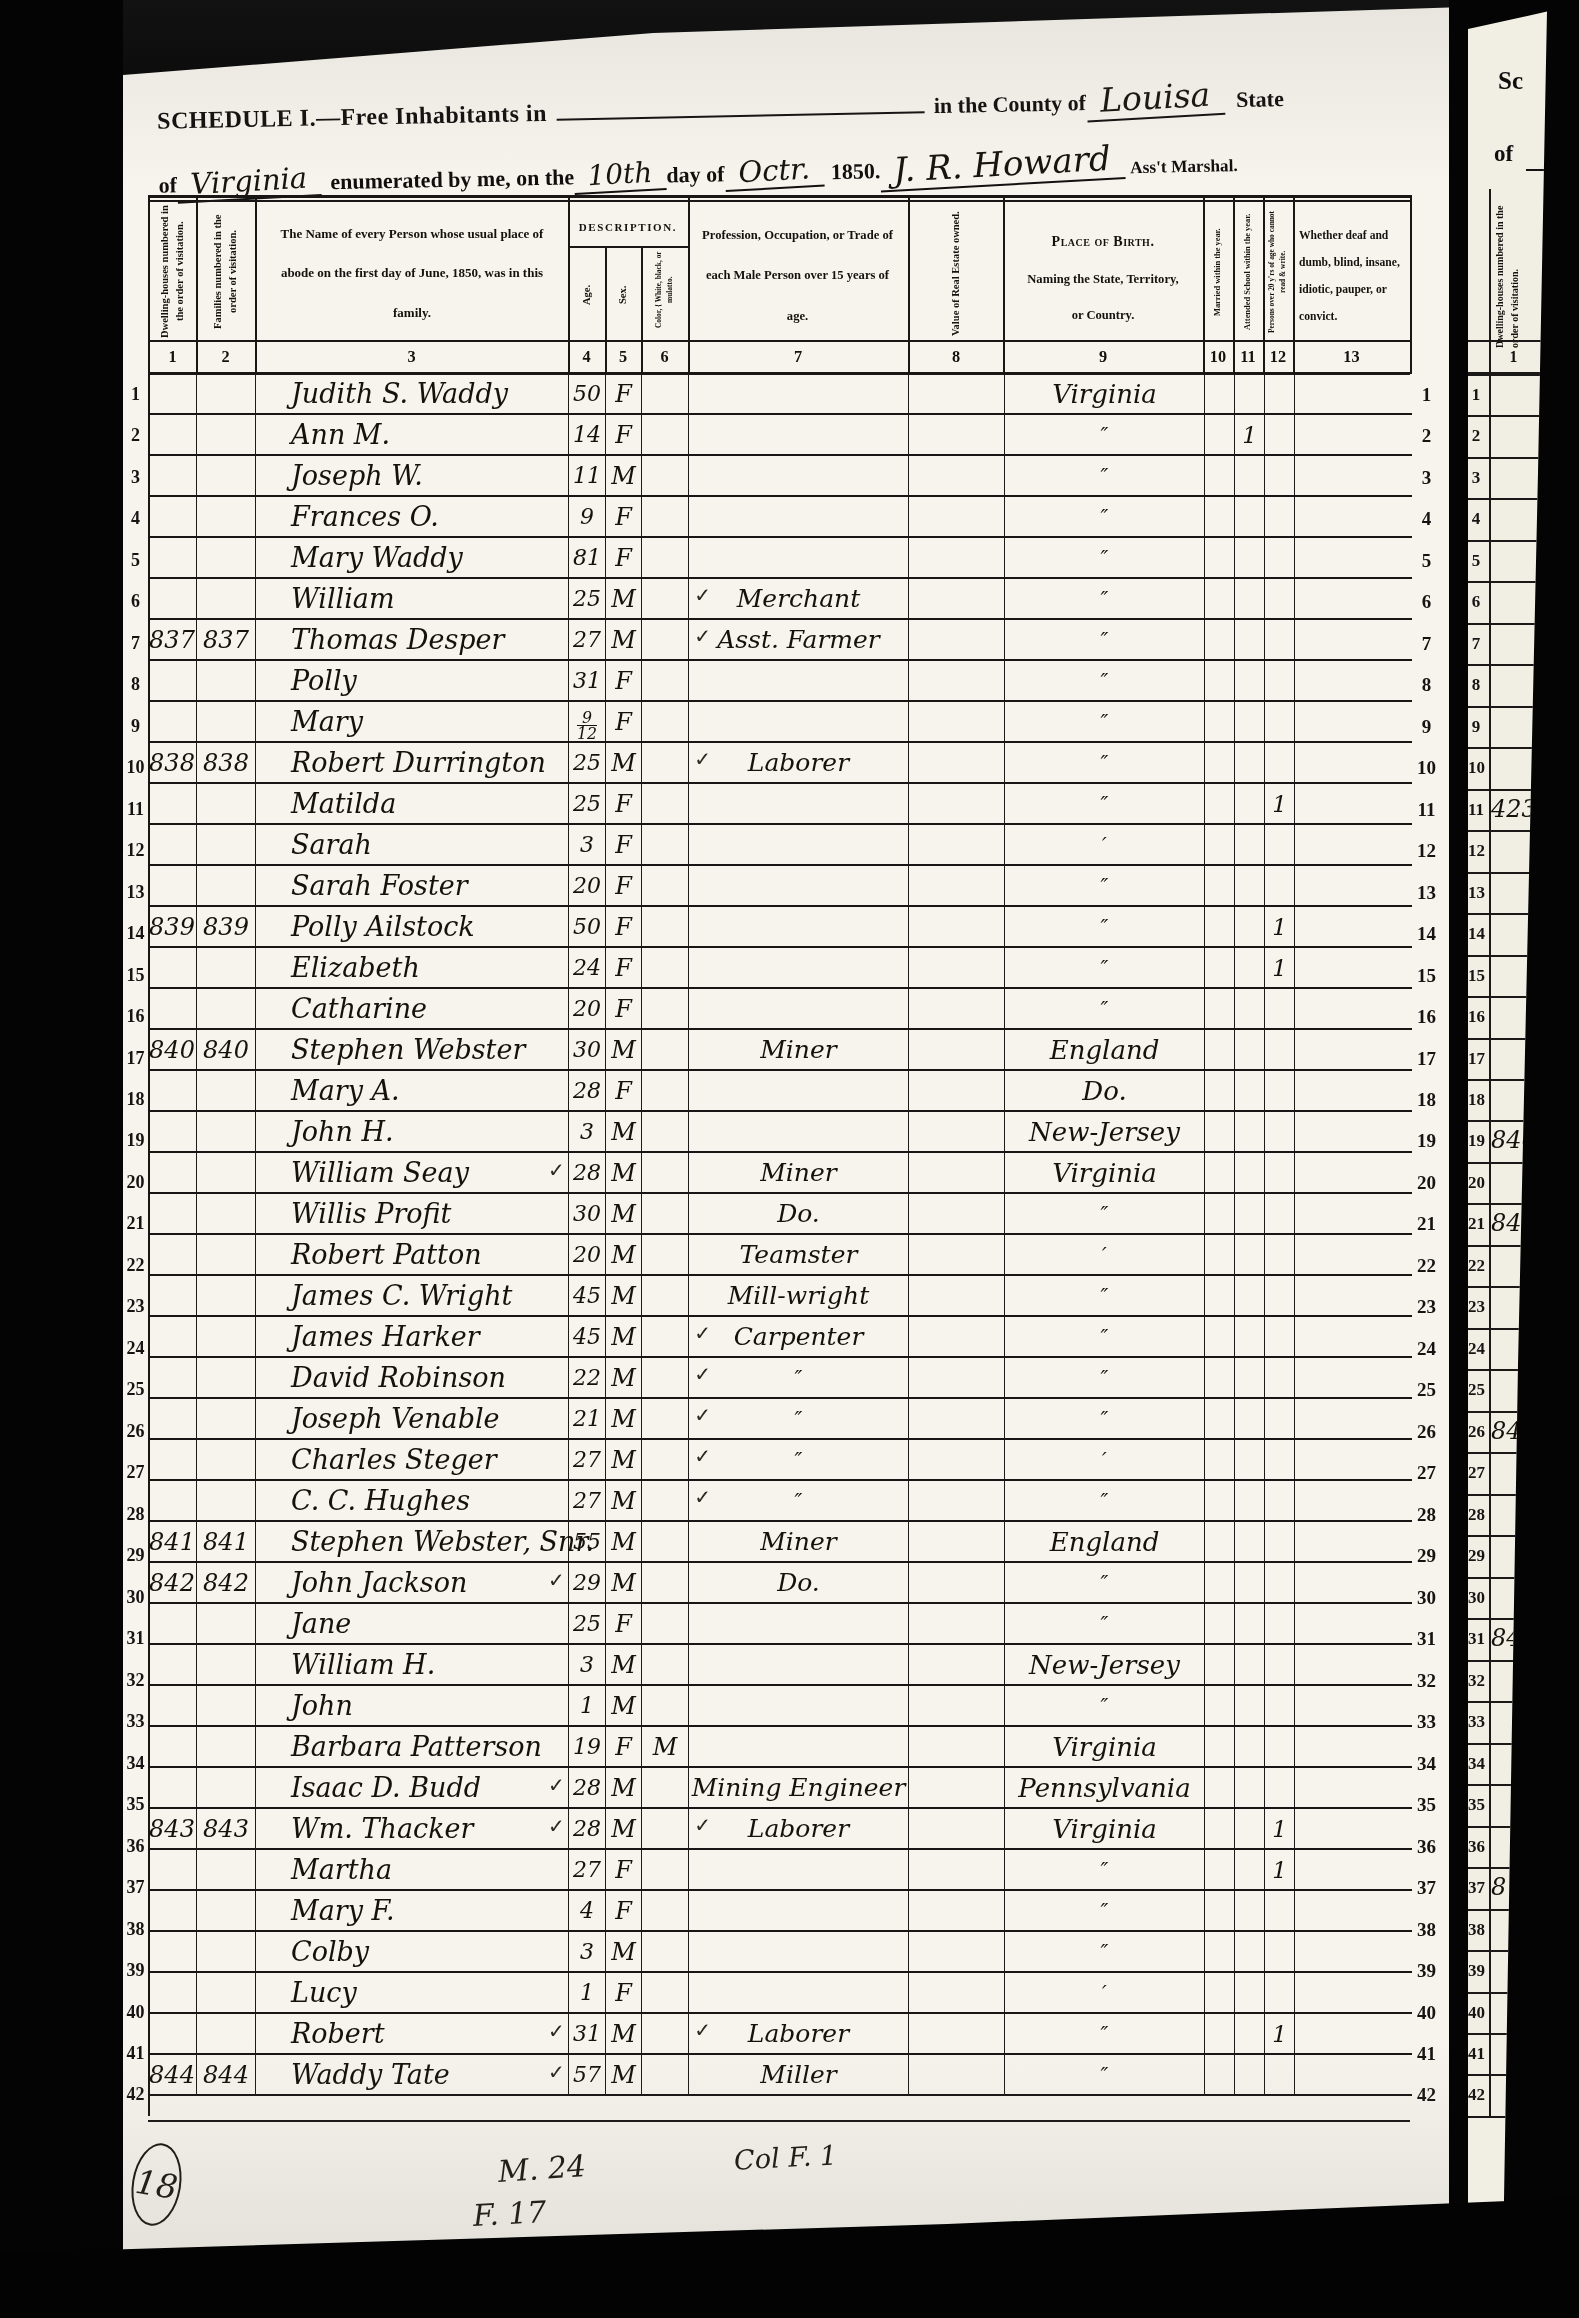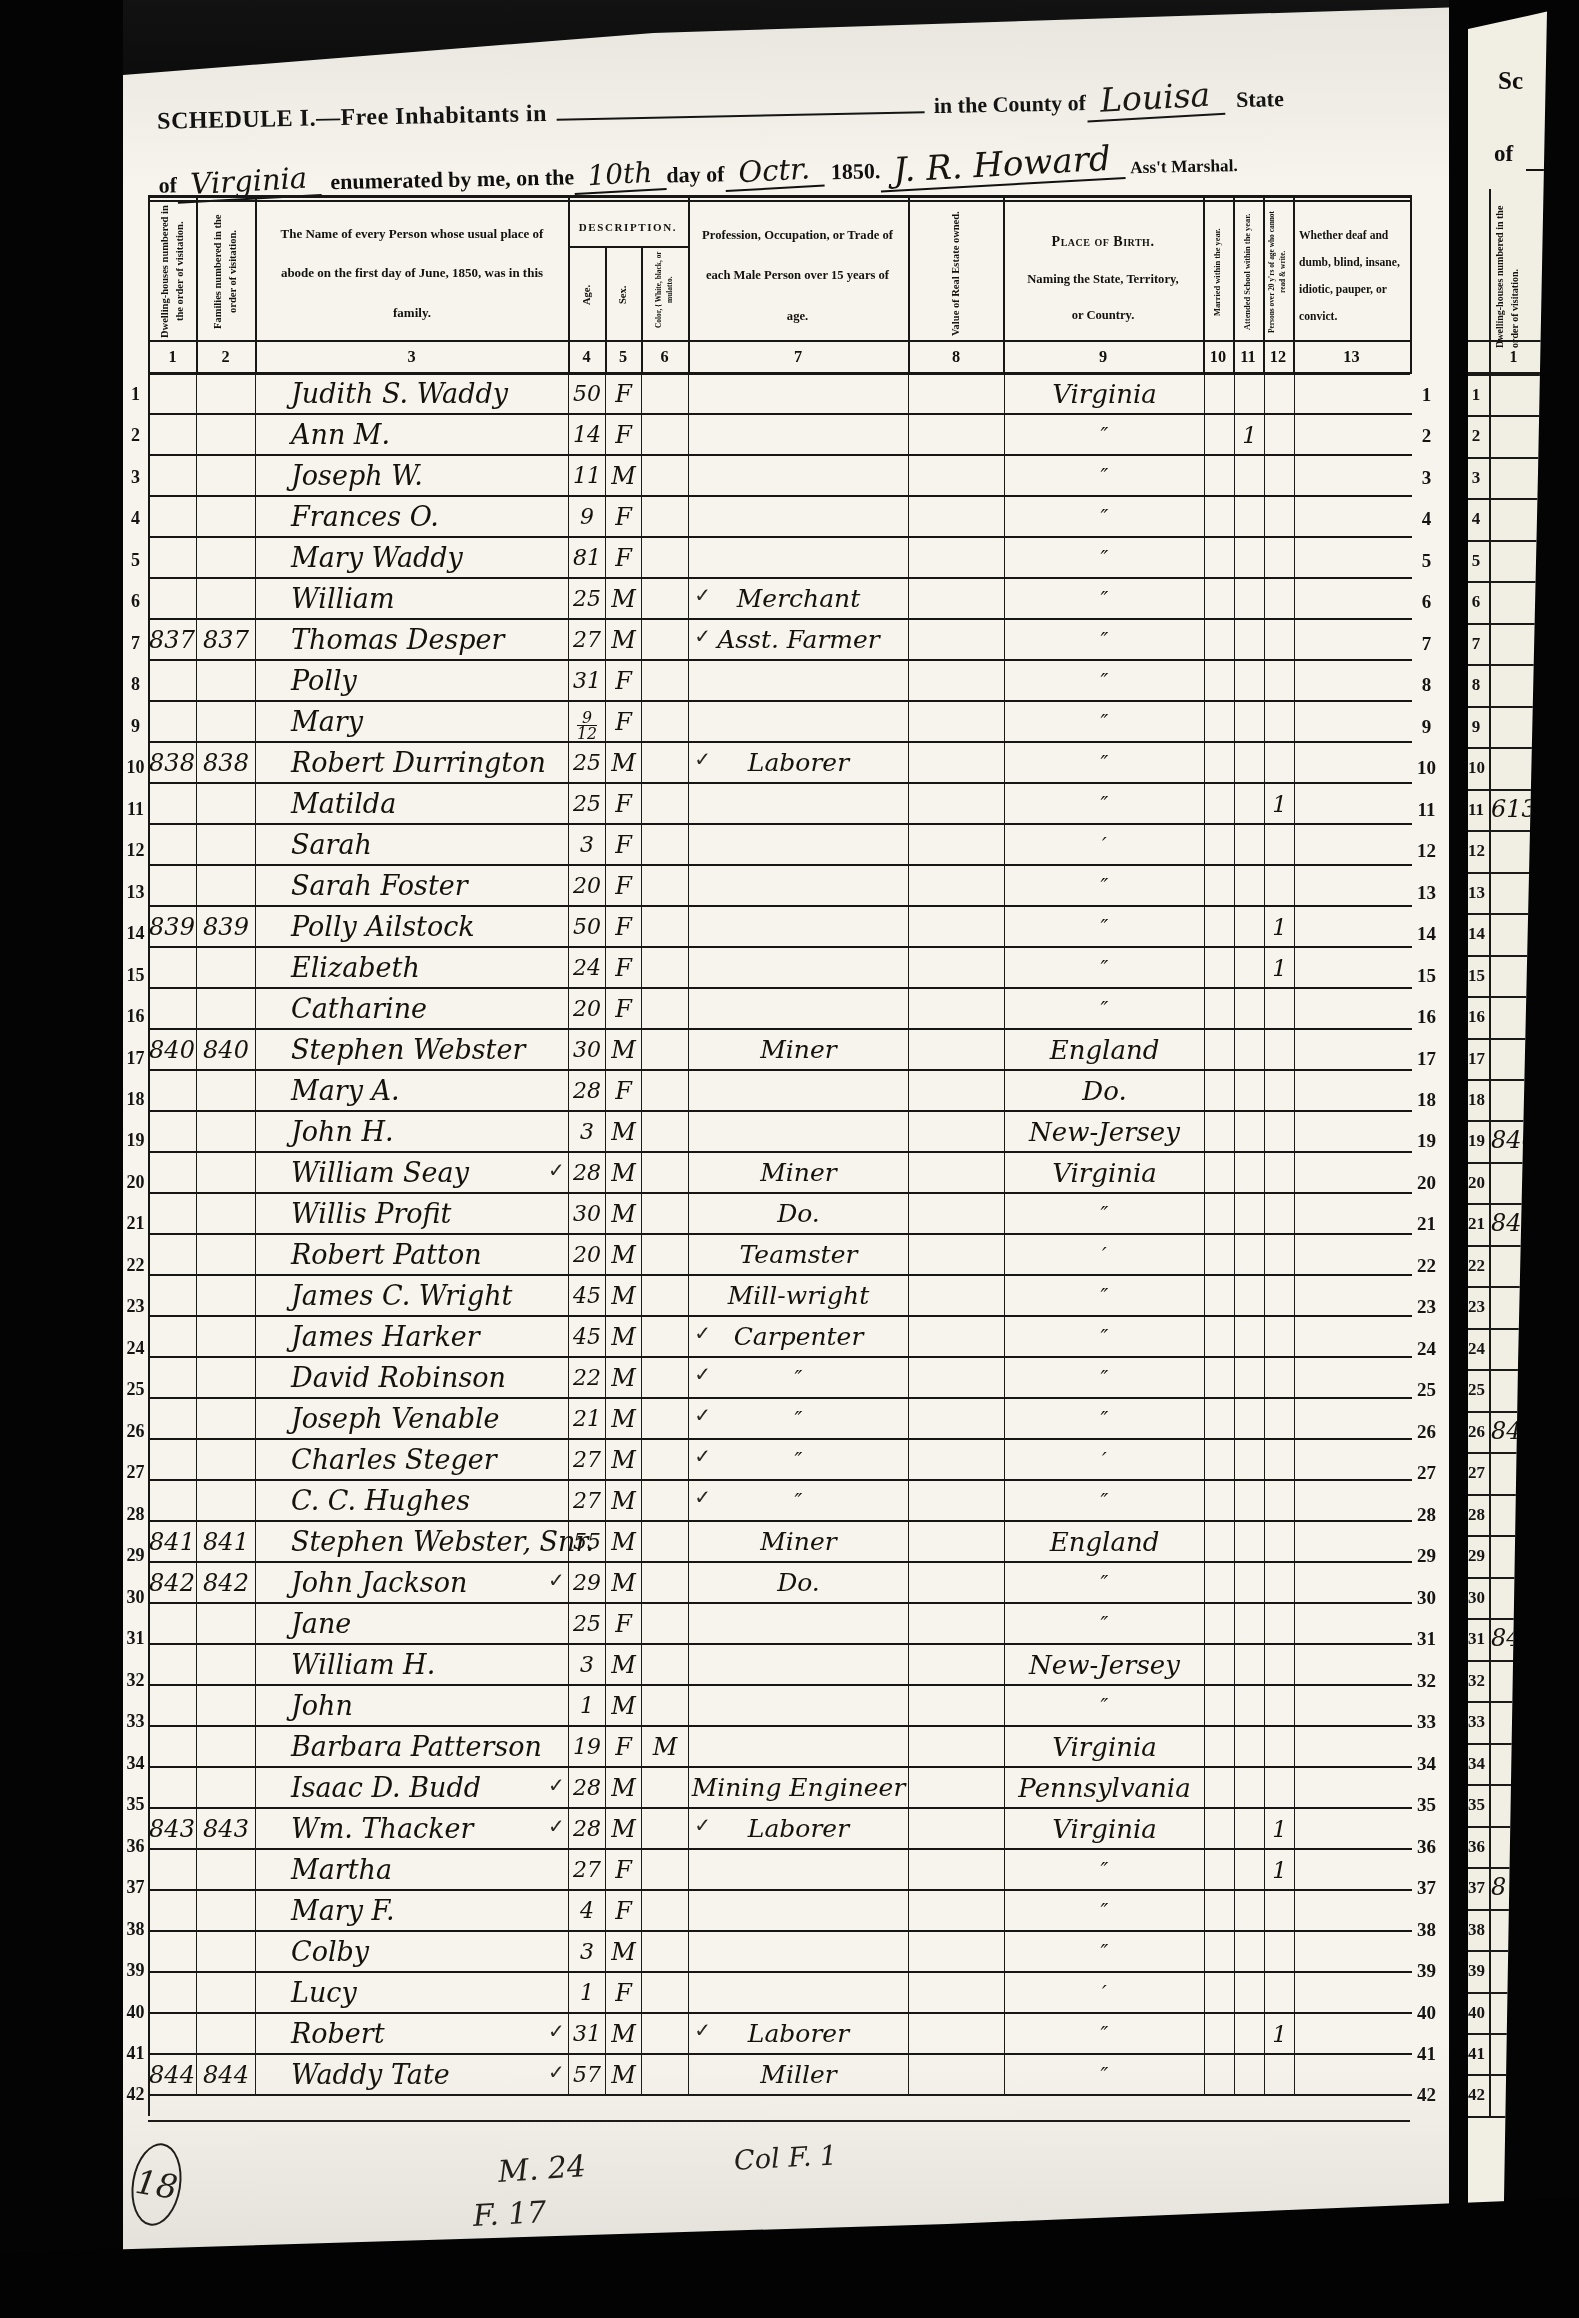--- a/index.html
+++ b/index.html
@@ -2077,21 +2077,21 @@
       <div class="np-num" style="top: 1743px;">34</div>
       <div class="np-num" style="top: 1784px;">35</div>
       <div class="np-num" style="top: 1826px;">36</div>
       <div class="np-num" style="top: 1867px;">37</div>
       <div class="np-num" style="top: 1909px;">38</div>
       <div class="np-num" style="top: 1950px;">39</div>
       <div class="np-num" style="top: 1992px;">40</div>
       <div class="np-num" style="top: 2033px;">41</div>
       <div class="np-num" style="top: 2074px;">42</div>
       <div style="position: absolute; left: 21px; top: 374px; width: 1.6px; height: 1742px; background: rgb(26, 25, 23);"></div>
-      <div class="np-dw hw-cell" style="top: 789px;">613</div>
+      <div class="np-dw hw-cell" style="top: 789px;">423</div>
       <div class="np-dw hw-cell" style="top: 1120px;">846</div>
       <div class="np-dw hw-cell" style="top: 1203px;">847</div>
       <div class="np-dw hw-cell" style="top: 1411px;">84</div>
       <div class="np-dw hw-cell" style="top: 1618px;">84</div>
       <div class="np-dw hw-cell" style="top: 1867px;">8</div>
     </div>
 
   <div class="page-shade"></div>
   <div class="bottom-black"></div>
 </div>

